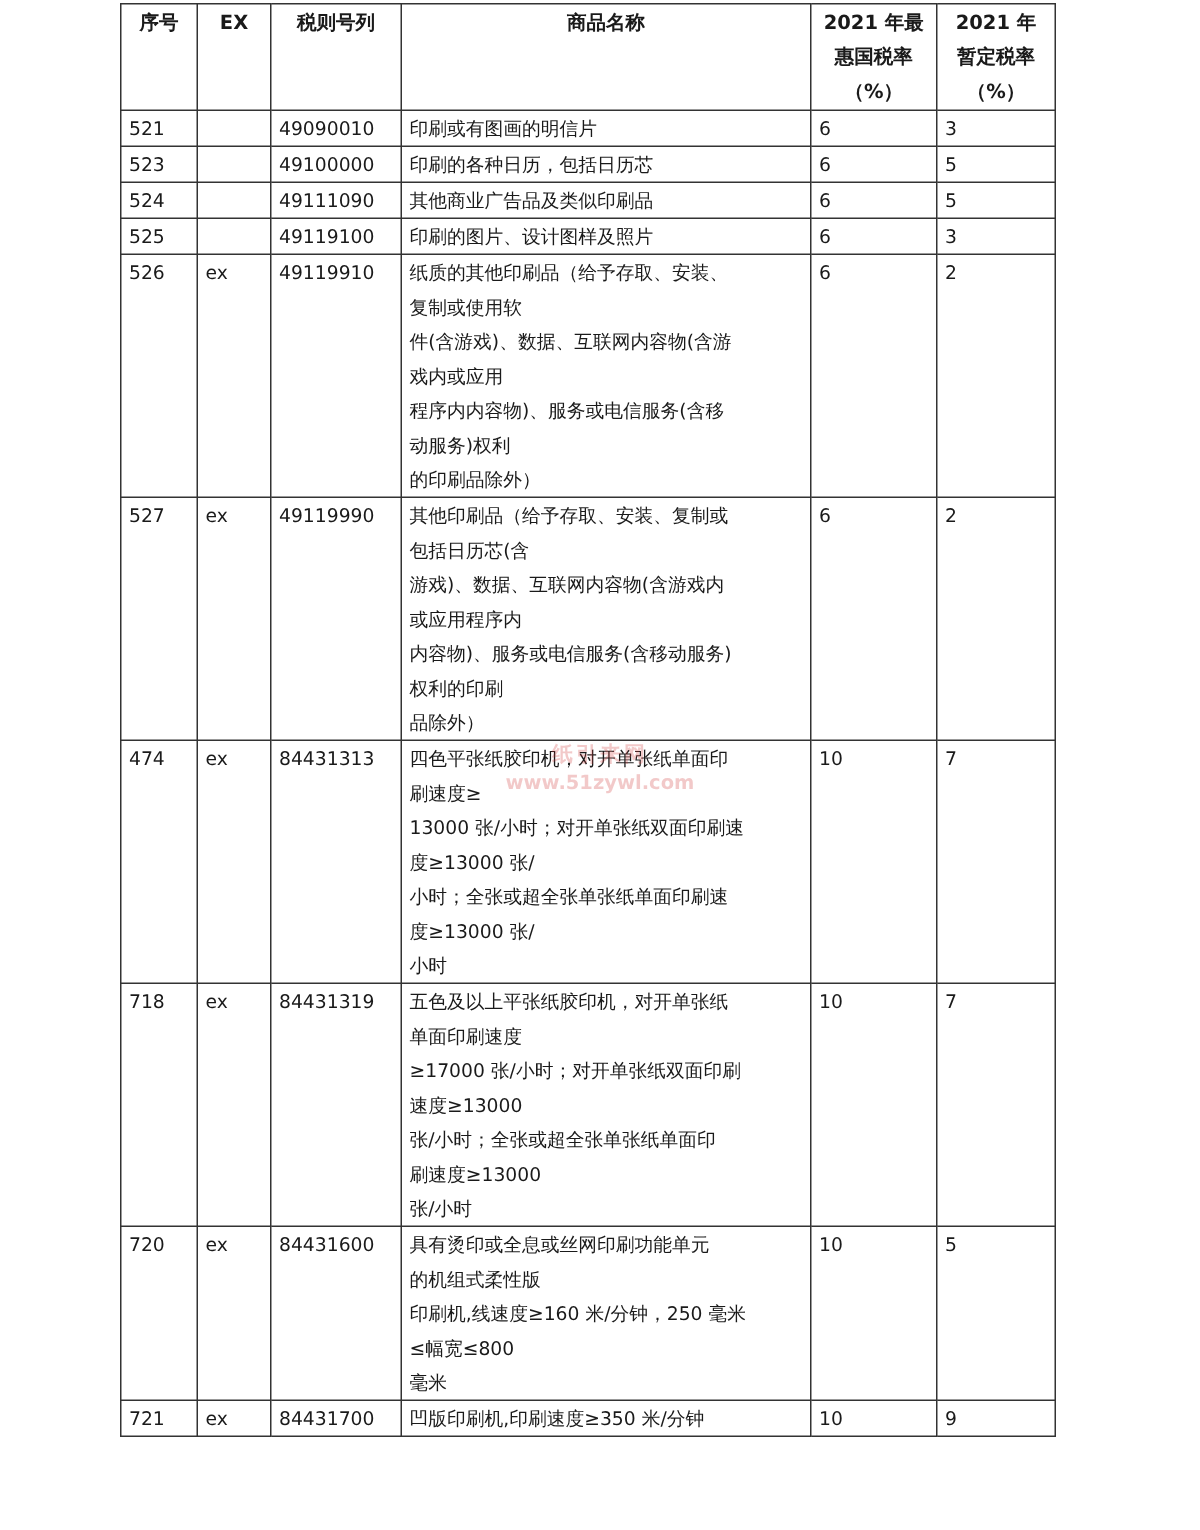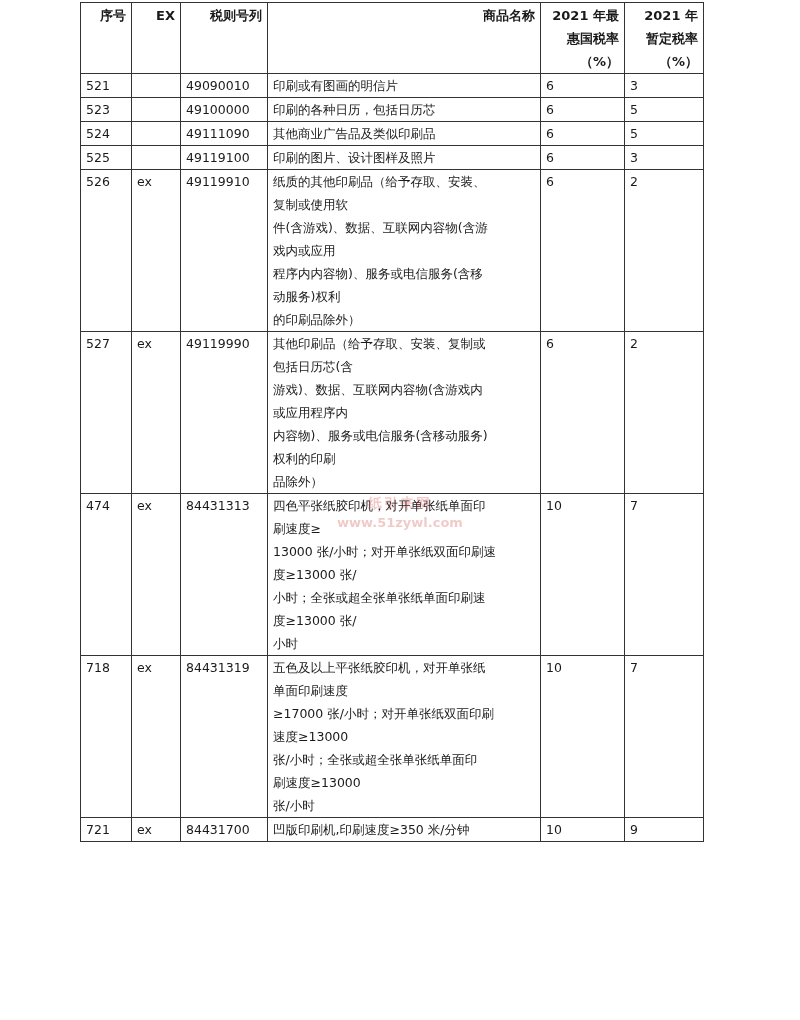--- a/index.html
+++ b/index.html
@@ -2,21 +2,21 @@
 <html><head>
 <meta charset="utf-8">
 <style>
   html, body { margin: 0; padding: 0; background: #ffffff; }
   body { width: 800px; height: 1020px; overflow: hidden; position: relative;
          font-family: "DejaVu Sans", "Liberation Sans", sans-serif; color: #1a1a1a; }
   table.tariff { position: absolute; left: 80px; top: 2px; border-collapse: collapse;
                  table-layout: fixed; width: 623px; }
   table.tariff th, table.tariff td { border: 1px solid #333; vertical-align: top;
                  font-size: 12.5px; line-height: 23px; padding: 0 5px; }
-  table.tariff th { font-weight: bold; text-align: right; font-size: 13px; line-height: 23px; padding-top: 1px; }
+  table.tariff th { font-weight: bold; text-align: center; font-size: 13px; line-height: 23px; padding-top: 1px; }
   col.c1 { width: 51px; } col.c2 { width: 49px; } col.c3 { width: 87px; }
   col.c4 { width: 273px; } col.c5 { width: 84px; } col.c6 { width: 79px; }
   tr.hdr { height: 71px; }
   .desc-line { display: block; white-space: nowrap; }
   .watermark { position: absolute; left: 300px; top: 491px; width: 200px; height: 50px;
                pointer-events: none; text-align: center; color: rgba(210,60,60,0.28); }
   .watermark .wm-cn { font-size: 14px; font-weight: bold; letter-spacing: 2px; line-height: 24px; display: block; }
   .watermark .wm-url { font-size: 13px; font-weight: bold; line-height: 16px; display: block; }
 </style>
 </head>
@@ -148,20 +148,34 @@
           <span class="desc-line">≥17000 张/小时；对开单张纸双面印刷</span>
           <span class="desc-line">速度≥13000</span>
           <span class="desc-line">张/小时；全张或超全张单张纸单面印</span>
           <span class="desc-line">刷速度≥13000</span>
           <span class="desc-line">张/小时</span>
         </td>
         <td>10</td>
         <td>7</td>
       </tr>
       <tr>
+        <td>720</td>
+        <td>ex</td>
+        <td>84431600</td>
+        <td>
+          <span class="desc-line">具有烫印或全息或丝网印刷功能单元</span>
+          <span class="desc-line">的机组式柔性版</span>
+          <span class="desc-line">印刷机,线速度≥160 米/分钟，250 毫米</span>
+          <span class="desc-line">≤幅宽≤800</span>
+          <span class="desc-line">毫米</span>
+        </td>
+        <td>10</td>
+        <td>5</td>
+      </tr>
+      <tr>
         <td>721</td>
         <td>ex</td>
         <td>84431700</td>
         <td>
           <span class="desc-line">凹版印刷机,印刷速度≥350 米/分钟</span>
         </td>
         <td>10</td>
         <td>9</td>
       </tr>
     </tbody>

